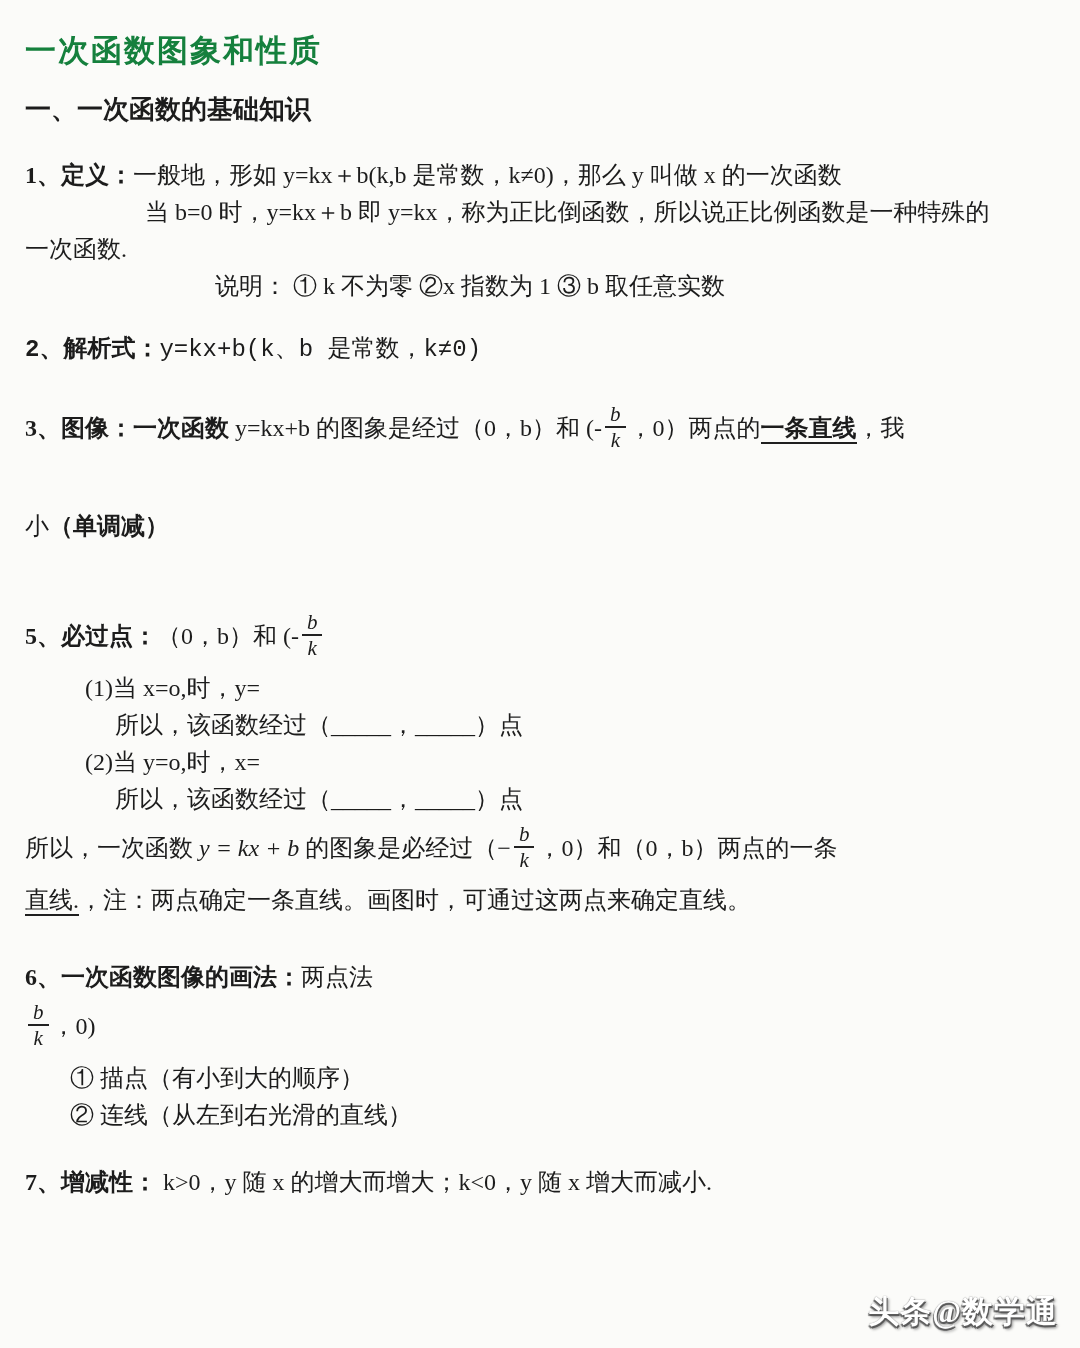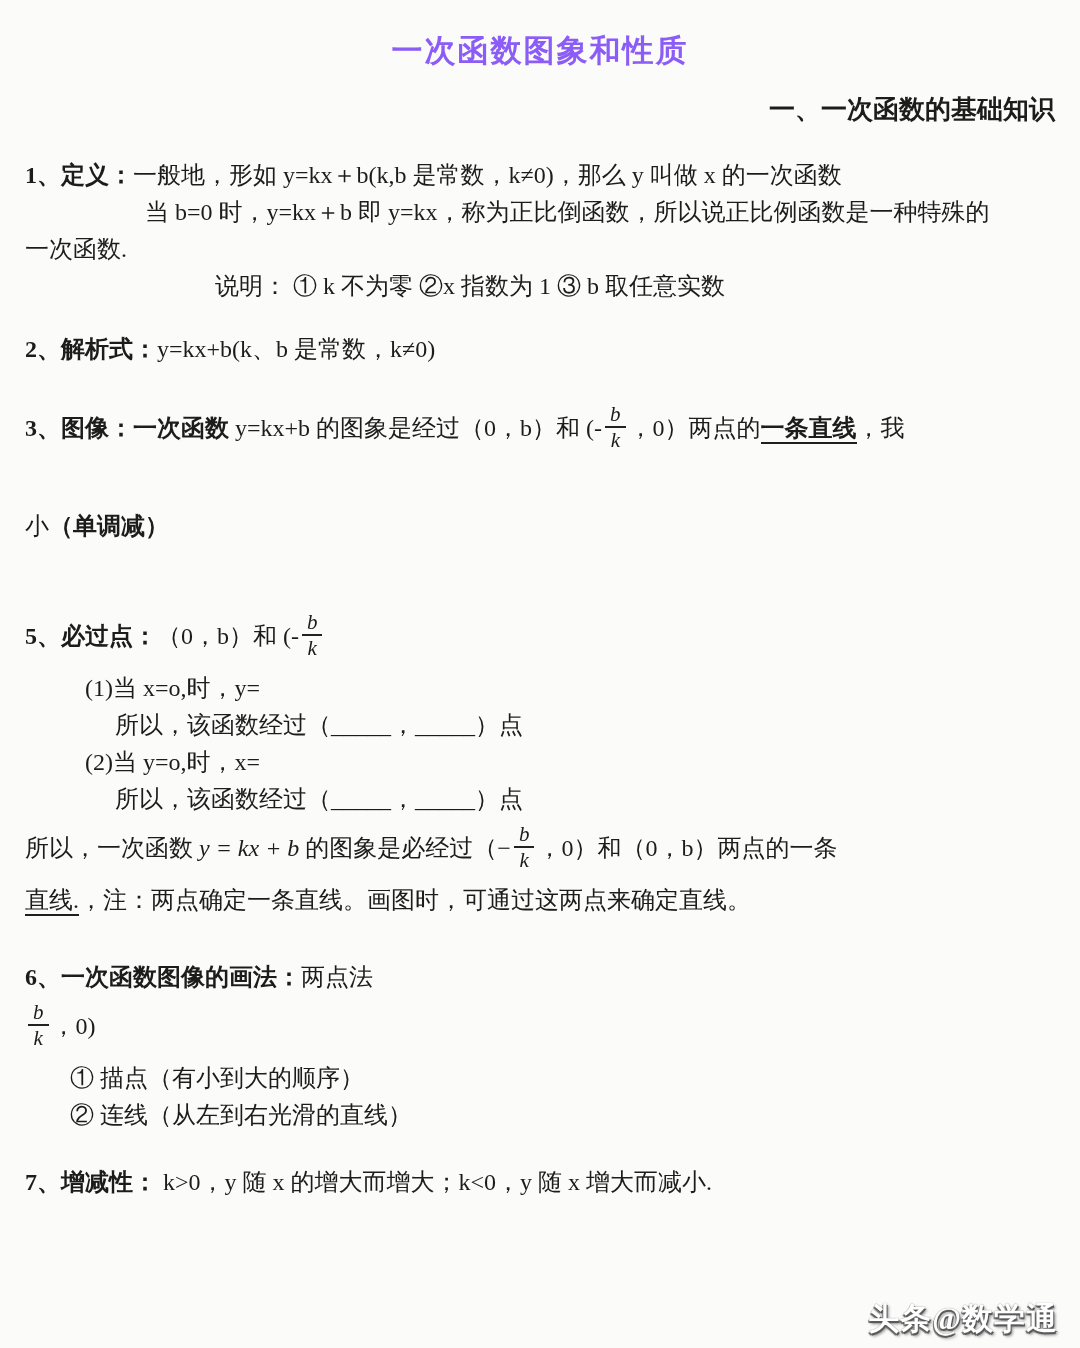--- a/index.html
+++ b/index.html
@@ -7,31 +7,30 @@
   body {
     position:relative;
     background:#fbfbf9;
     overflow:hidden;
     font-family:"Liberation Serif", serif; 
     color:#1c1c1c;
   }
   .page { padding:0 25px; }
   .doc-title {
     margin-top:30px;
-    text-align:center;
+    text-align:left;
     font-size:31px;
     font-weight:bold;
-    color:#8b5cf6;
+    color:#15803d;
     letter-spacing:2px;
   }
   .section-heading {
     margin-top:20px;
     font-size:26px;
     font-weight:bold;
-    text-align:right;
   }
   .item { font-size:24px; }
   .line { line-height:37px; }
   .b { font-weight:bold; }
   .u { border-bottom:2px solid #1f1f1f; padding-bottom:1px; }
   .mathi { font-style:italic; font-family:"Liberation Serif", serif; }
   .frac {
     display:inline-block;
     vertical-align:middle;
     text-align:center;
@@ -47,31 +46,31 @@
   
   .ind120 { padding-left:120px; }
   .ind65  { padding-left:65px; }
   .ind190 { padding-left:190px; }
   .ind60  { padding-left:60px; }
   .ind90  { padding-left:90px; }
   .ind25  { padding-left:25px; }
   .ind45  { padding-left:45px; }
   
   .mt-item1 { margin-top:30px; }
-  .mt-item2 { margin-top:26px; }
+  .mt-item2 { margin-top:26px;font-family:Liberation Mono, monospace; }
   .mt-item3 { margin-top:30px; }
   .mt-item4 { margin-top:46px; }
   .mt-item5 { margin-top:61px; }
   .mt-item6 { margin-top:40px; }
   .mt-item7 { margin-top:30px; }
   .fline { line-height:1; padding:8px 0; } 
   .watermark {
     position:absolute;
     right:22px;
-    bottom:8px;
+    bottom:15px;
     font-size:31px;
     font-weight:bold;
     color:#ffffff;
     letter-spacing:1px;
     text-shadow:
       1px 2px 0 #5a5a5a,
       -1px 2px 1px #6a6a6a,
       2px 3px 3px #8a8a8a,
       0 0 1px #777;
   }

